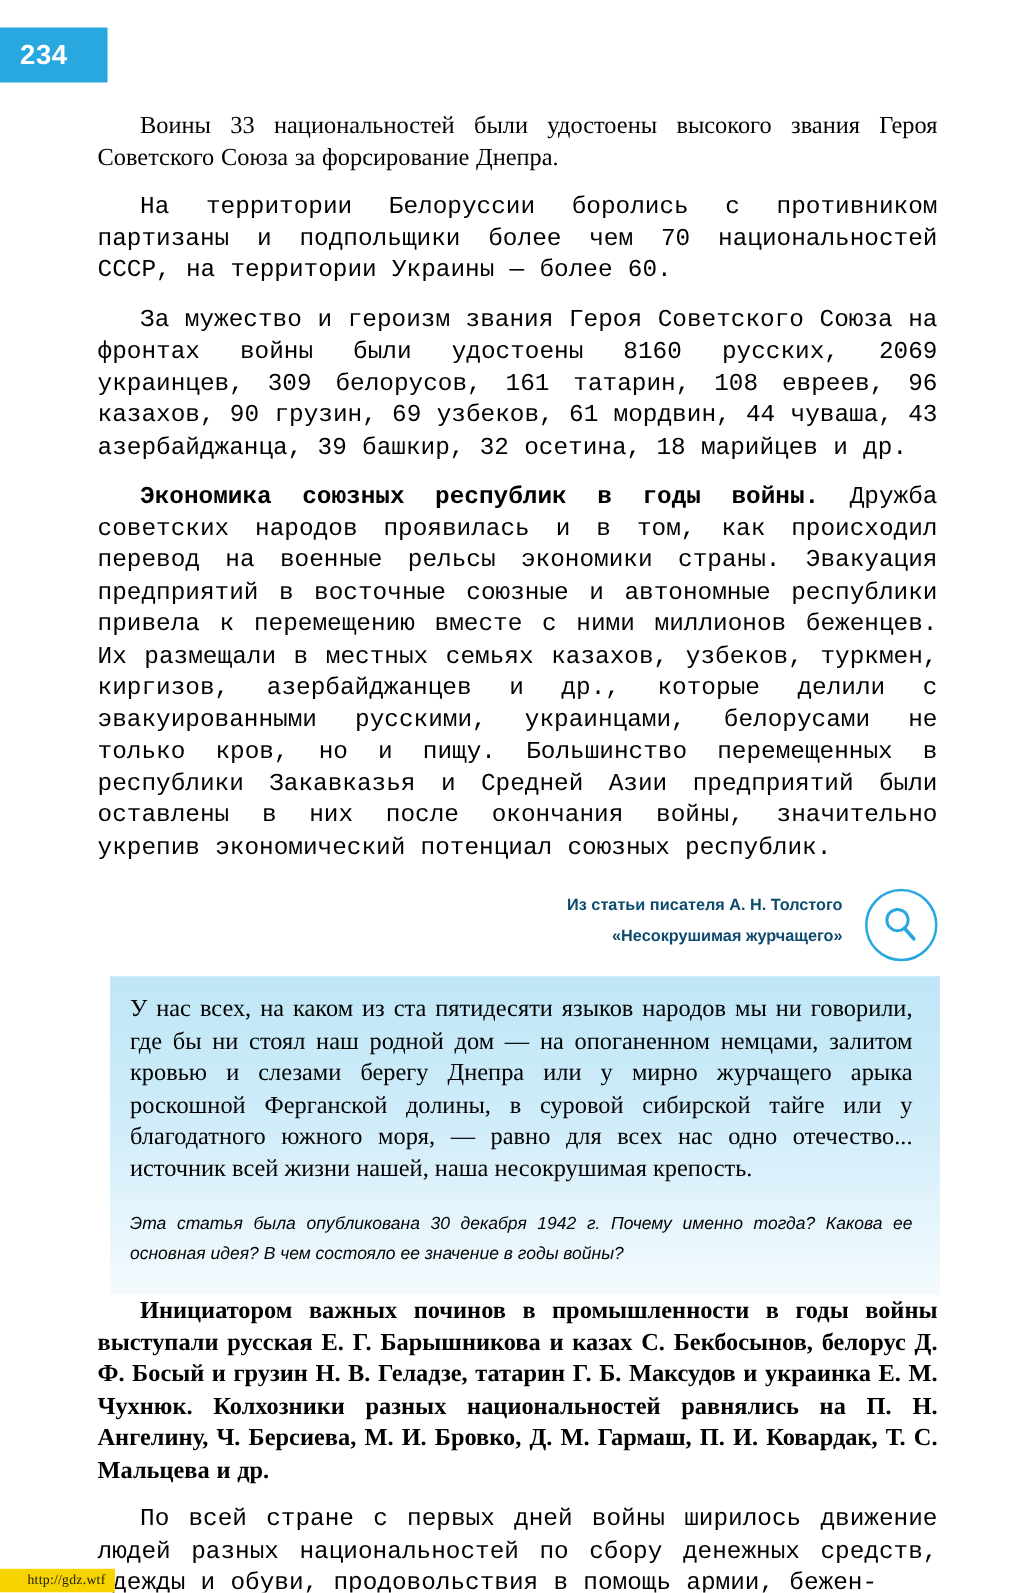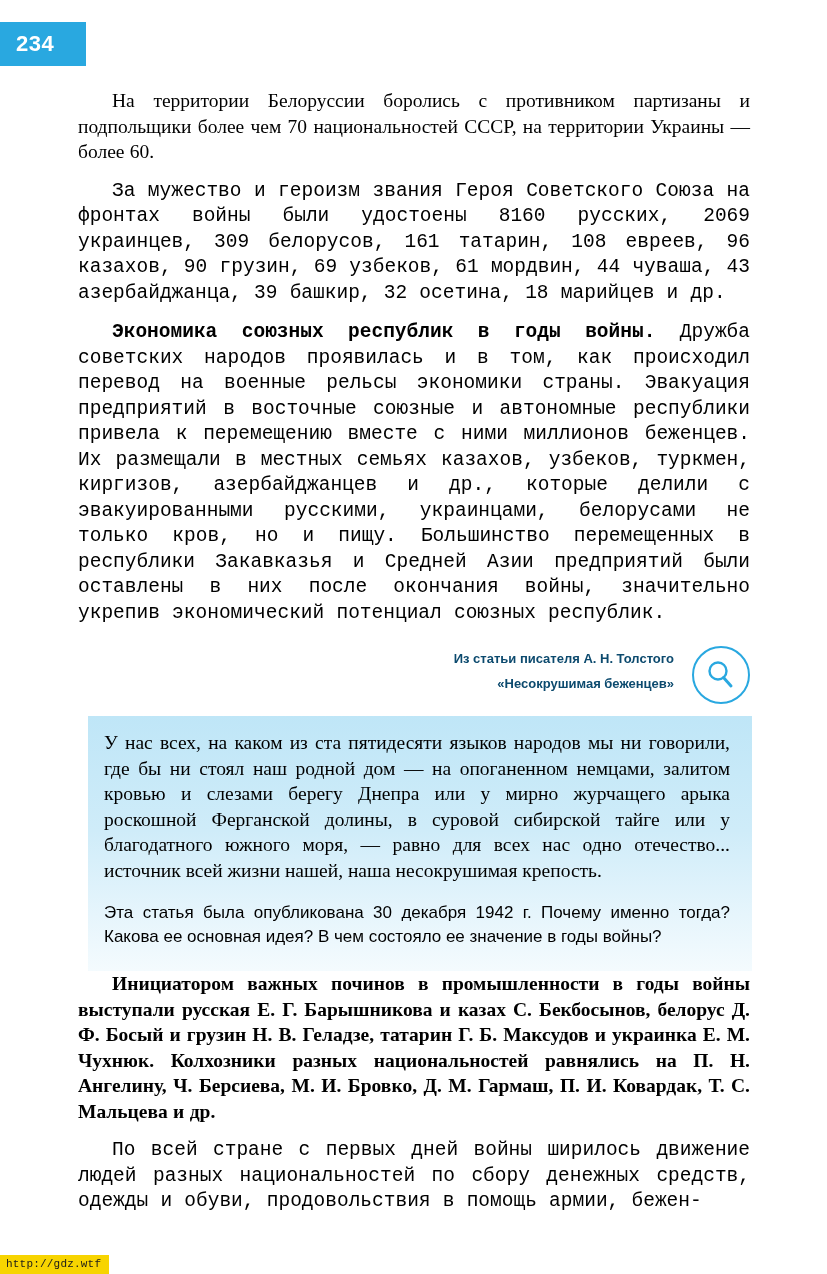--- a/index.html
+++ b/index.html
@@ -115,62 +115,64 @@
     margin: 0;
     font-size: 19.5px;
     line-height: 25.5px;
     text-align: justify;
     color: #000000;
     font-family: "Liberation Serif", serif;
   }
   .quote-question {
     margin: 18px 0 0 0;
     font-family: "Liberation Sans", sans-serif;
-    font-size: 17px;
+    font-size: 14px;
     line-height: 24px;
     text-align: justify;
     color: #000000;
+    font-style: italic;
   }
 
   .after-quote {
     margin-top: 22px;
     font-weight: bold;
   }
 
   
   .watermark {
     position: absolute;
     left: 0;
     bottom: 0;
     background: #f7d400;
     color: #1a1a1a;
-    font-family: Liberation Mono, monospace;
+    font-family: Liberation Serif, serif;
     font-size: 11px;
-    padding: 3px 8px 4px 6px;
+    padding: 3px 8px 4px 22px;
     letter-spacing: 0.2px;
   }
 </style>
 </head>
 <body>
 
 <div class="page">
 
   <div class="page-number">234</div>
 
   <div class="content">
 
+    <p class="body-par">Воины 33 национальностей были удостоены высокого звания Героя Советского Союза за форсирование Днепра.</p>
     <p class="body-par">На территории Белоруссии боролись с противником партизаны и подпольщики более чем 70 национальностей СССР, на территории Украины — более 60.</p>
     <p class="body-par">За мужество и героизм звания Героя Советского Союза на фронтах войны были удостоены 8160 русских, 2069 украинцев, 309 белорусов, 161 татарин, 108 евреев, 96 казахов, 90 грузин, 69 узбеков, 61 мордвин, 44 чуваша, 43 азербайджанца, 39 башкир, 32 осетина, 18 марийцев и др.</p>
 
     <p class="body-par"><span class="bold-lead">Экономика союзных республик в годы войны.</span><span> Дружба советских народов проявилась и в том, как происходил перевод на военные рельсы экономики страны. Эвакуация предприятий в восточные союзные и автономные республики привела к перемещению вместе с ними миллионов беженцев. Их размещали в местных семьях казахов, узбеков, туркмен, киргизов, азербайджанцев и др., которые делили с эвакуированными русскими, украинцами, белорусами не только кров, но и пищу. Большинство перемещенных в республики Закавказья и Средней Азии предприятий были оставлены в них после окончания войны, значительно укрепив экономический потенциал союзных республик.</span></p>
 
     <div class="source-head">
       <div class="source-head-text">
         <div>Из статьи писателя А. Н. Толстого</div>
-        <div>«Несокрушимая беженцев»</div>
+        <div>«Несокрушимая журчащего»</div>
       </div>
       <div class="magnifier">
         <svg width="34" height="34" viewBox="0 0 34 34" aria-hidden="true">
           <circle cx="14" cy="13" r="8.5" fill="none" stroke="#29a8e0" stroke-width="2.4"></circle>
           <line x1="19.5" y1="19.5" x2="27" y2="28" stroke="#29a8e0" stroke-width="3" stroke-linecap="round"></line>
         </svg>
       </div>
     </div>
 
     <div class="quote-box">

